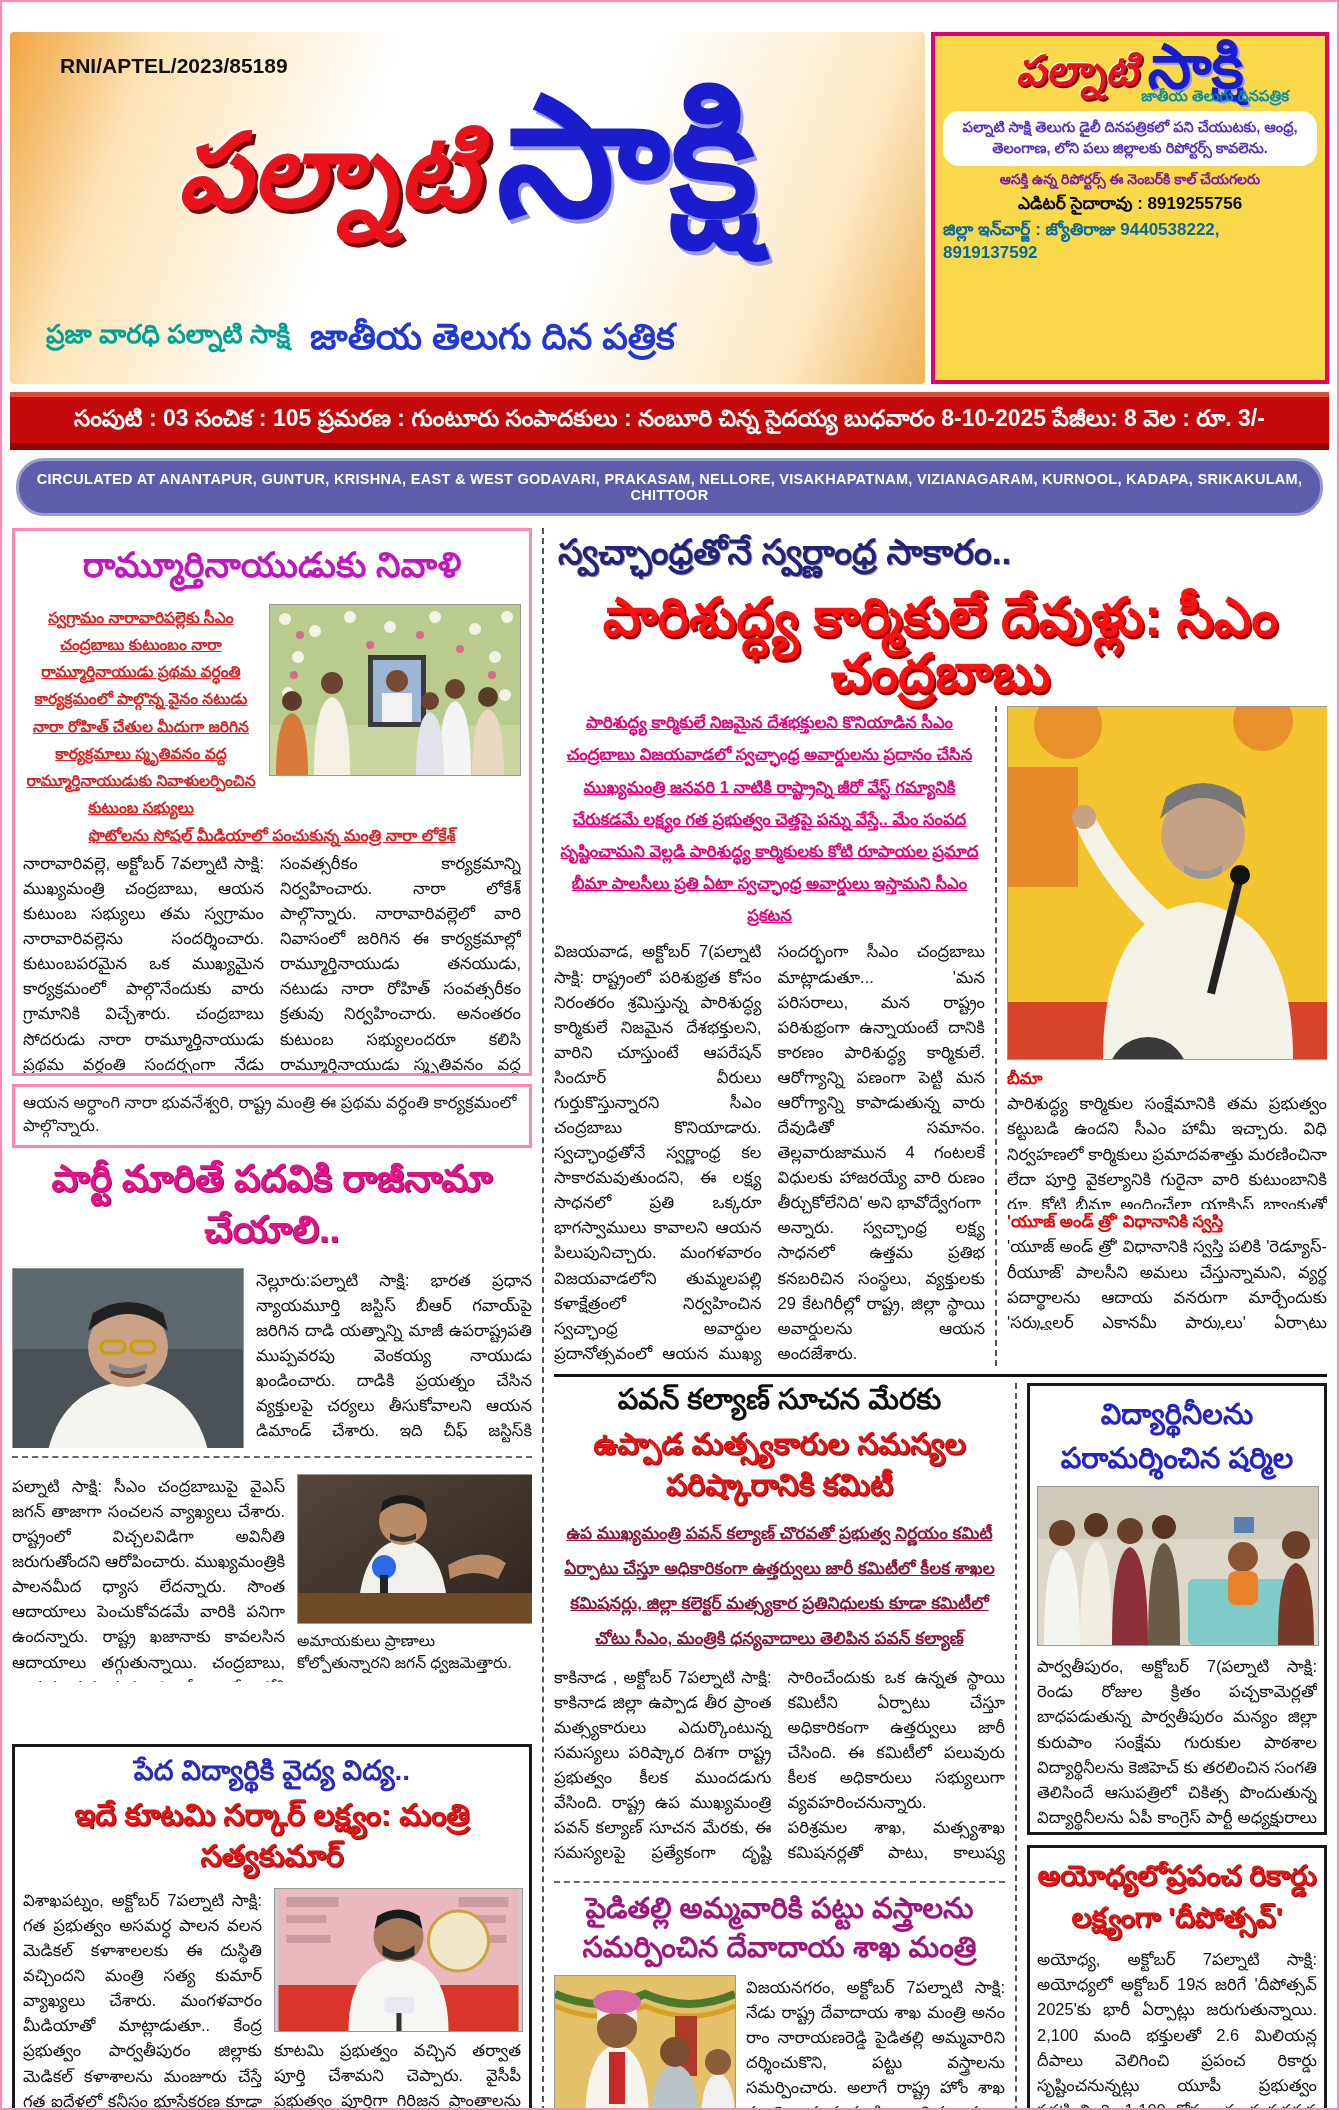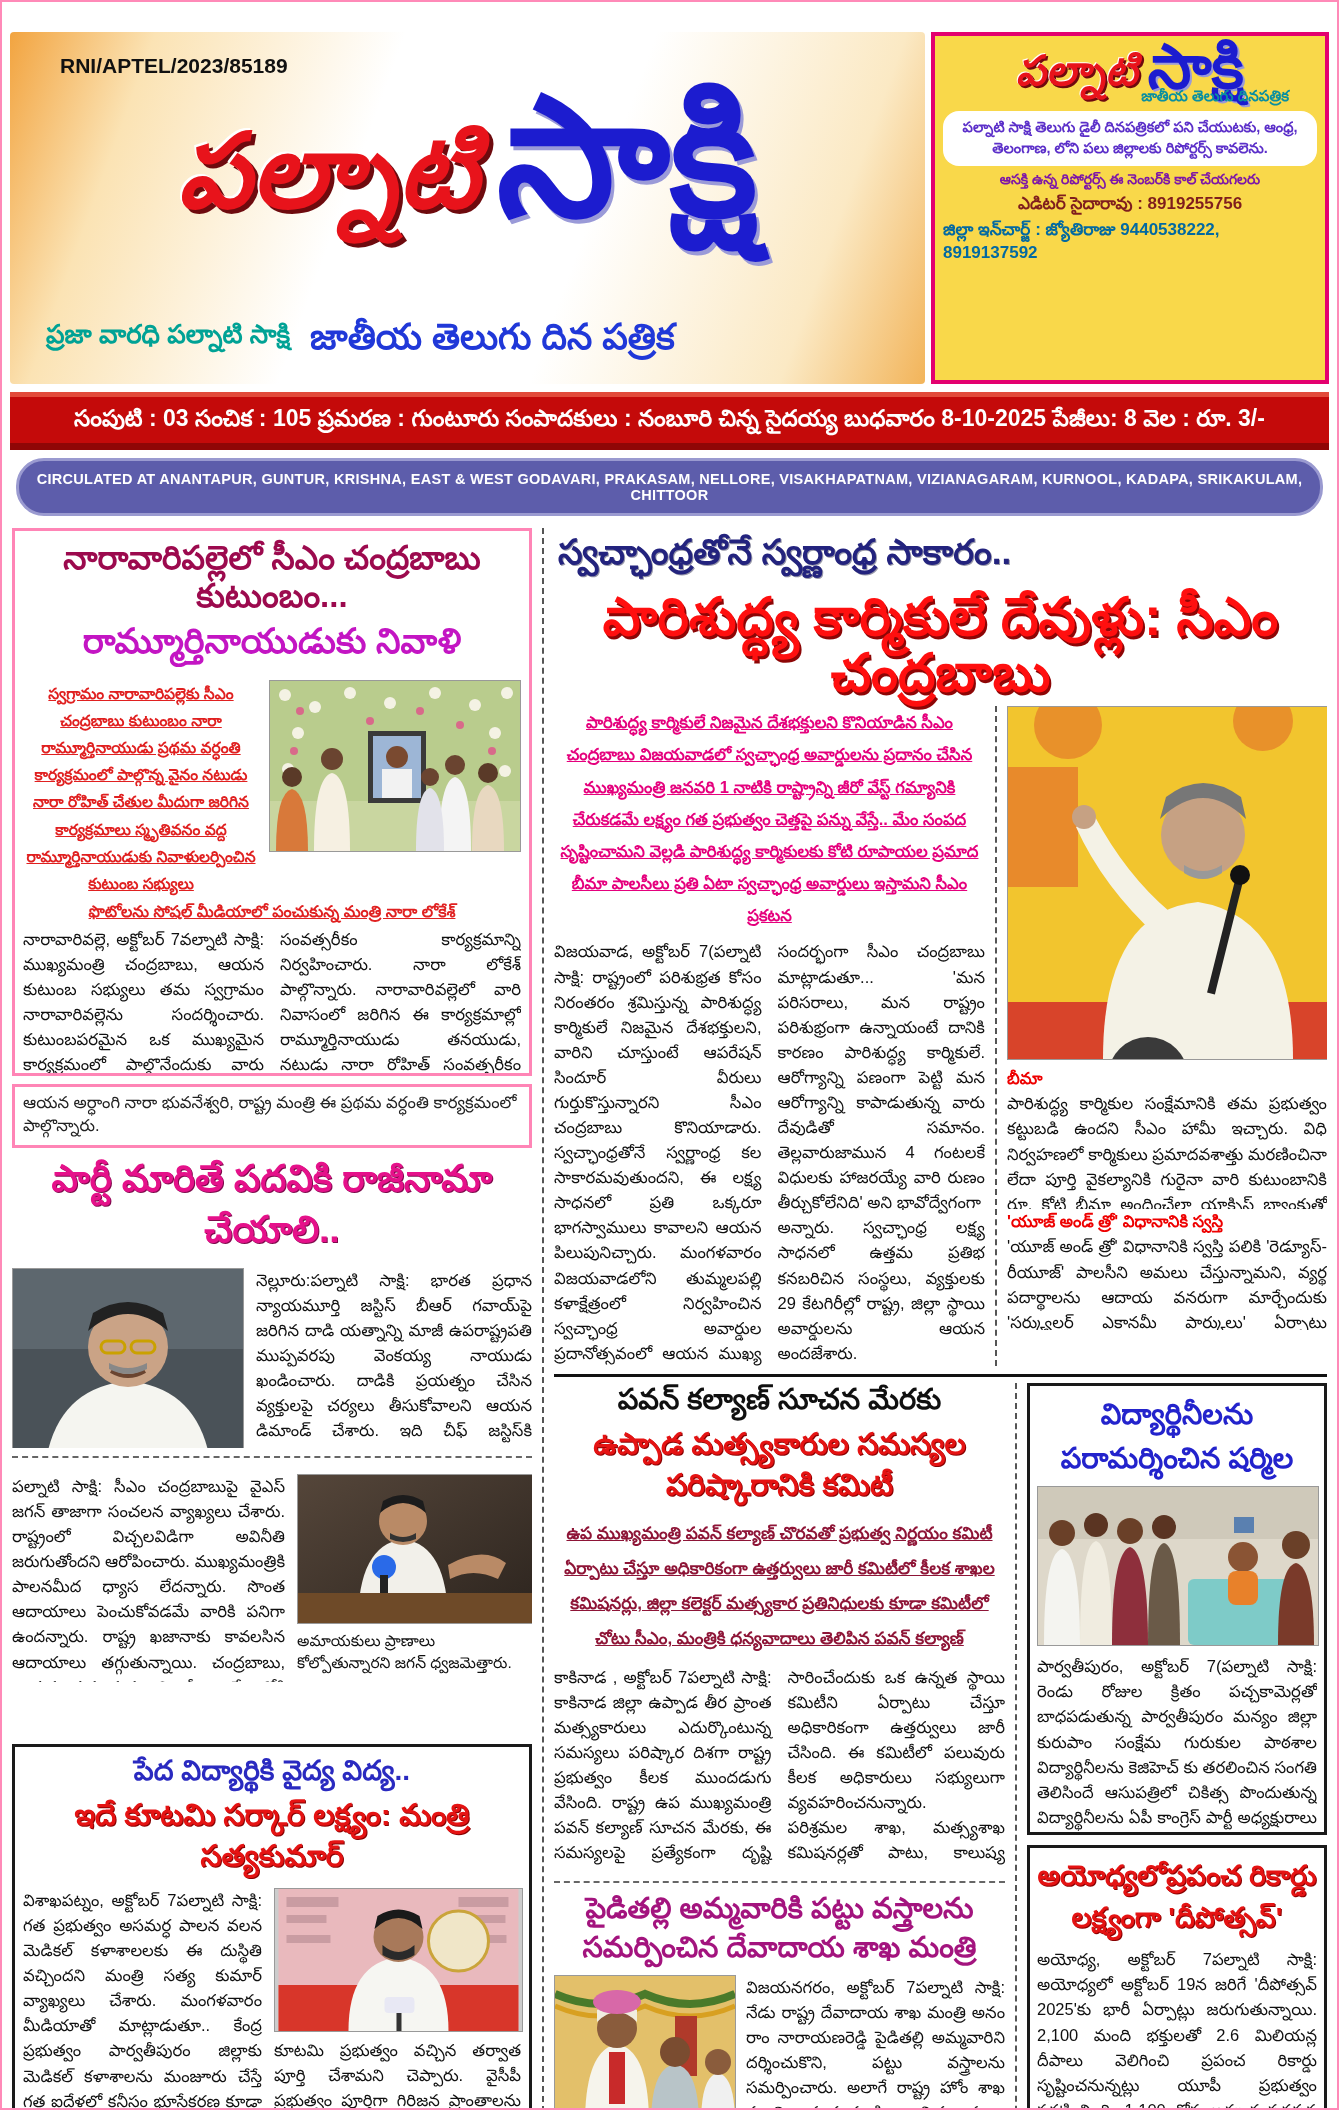--- a/index.html
+++ b/index.html
@@ -24,21 +24,21 @@
   .ad-logo-row{display:flex;align-items:flex-end;justify-content:center;gap:10px;}
   .ad-logo-palnati{color:#e8131b;font-style:italic;font-weight:bold;font-size:42px;line-height:1;
     text-shadow:-1px -1px 0 #fff,2px 2px 0 #6e0a0e;}
   .ad-logo-sakshi{color:#1c1ccf;font-weight:bold;font-size:62px;line-height:.8;text-shadow:2px 2px 0 #9a9ad8;}
   .ad-sub{color:#0a8fa0;font-weight:bold;font-size:15px;text-align:right;padding-right:28px;margin-top:-8px;}
   .ad-intro{background:#fff;border-radius:16px;color:#5b2fc9;font-weight:bold;text-align:center;
     padding:6px 10px;font-size:14.5px;line-height:1.5;}
   .ad-roles{background:#fff;border-radius:6px;color:#2b3fd6;font-weight:bold;text-align:center;
     font-size:14.5px;line-height:2.0;padding:4px 2px;}
   .ad-call{color:#7d16a8;font-weight:bold;text-align:center;font-size:14px;margin-top:2px;}
-  .ad-editor{color:#7f1d1d;font-weight:bold;text-align:center;font-size:17px;}
+  .ad-editor{color:#000000;font-weight:bold;text-align:center;font-size:17px;}
   .ad-incharge{color:#0369a1;font-weight:bold;text-align:left;font-size:17px;}
   
   .info-bar{margin:4px 8px 0 8px;background:#c40a0a;color:#fff;font-weight:bold;font-size:23px;
     text-align:center;padding:13px 0;box-shadow:inset 0 -7px 0 #8f0606,inset 0 5px 0 #e24a3a;}
   .circ-pill{margin:8px 14px;background:#5d5dab;border:3px solid #9a9ad0;border-radius:28px;
     color:#fff;font-weight:bold;font-size:14.5px;text-align:center;padding:10px 6px;letter-spacing:.3px;}
   
   .content{display:flex;gap:10px;padding:4px 10px 10px 10px;}
   .col-left{width:520px;flex:none;border-right:2px dashed #555;padding-right:10px;box-sizing:content-box;}
   .col-rest{flex:1;display:flex;flex-direction:column;}
@@ -133,21 +133,20 @@
   </div>
 
   <div class="info-bar">సంపుటి : 03    సంచిక : 105    ప్రమరణ : గుంటూరు    సంపాదకులు : నంబూరి చిన్న సైదయ్య    బుధవారం    8-10-2025  పేజీలు: 8  వెల : రూ. 3/-</div>
   <div class="circ-pill">CIRCULATED AT ANANTAPUR, GUNTUR, KRISHNA, EAST &amp; WEST GODAVARI, PRAKASAM, NELLORE, VISAKHAPATNAM, VIZIANAGARAM, KURNOOL, KADAPA, SRIKAKULAM, CHITTOOR</div>
 
   <div class="content">
 
     <div class="col-left">
 
       <div class="memorial-box">
-        <div class="mh1">నారావారిపల్లెలో సీఎం చంద్రబాబు కుటుంబం...</div>
         <div class="mh2">రామ్మూర్తినాయుడుకు నివాళి</div>
         <div class="mem-row">
           <div class="lead-red">స్వగ్రామం నారావారిపల్లెకు సీఎం చంద్రబాబు కుటుంబం నారా రామ్మూర్తినాయుడు ప్రథమ వర్ధంతి కార్యక్రమంలో పాల్గొన్న వైనం నటుడు నారా రోహిత్ చేతుల మీదుగా జరిగిన కార్యక్రమాలు స్మృతివనం వద్ద రామ్మూర్తినాయుడుకు నివాళులర్పించిన కుటుంబ సభ్యులు</div>
           <div class="photo" style="width:250px;height:170px;">
             <svg viewBox="0 0 250 170">
               <rect width="250" height="170" fill="#c9d6a0"></rect>
               <rect width="250" height="120" fill="#b9cc8d"></rect>
               <g fill="#f4f2e4">
                   <circle cx="15" cy="14" r="6"></circle>
                   <circle cx="45" cy="26" r="6"></circle>

